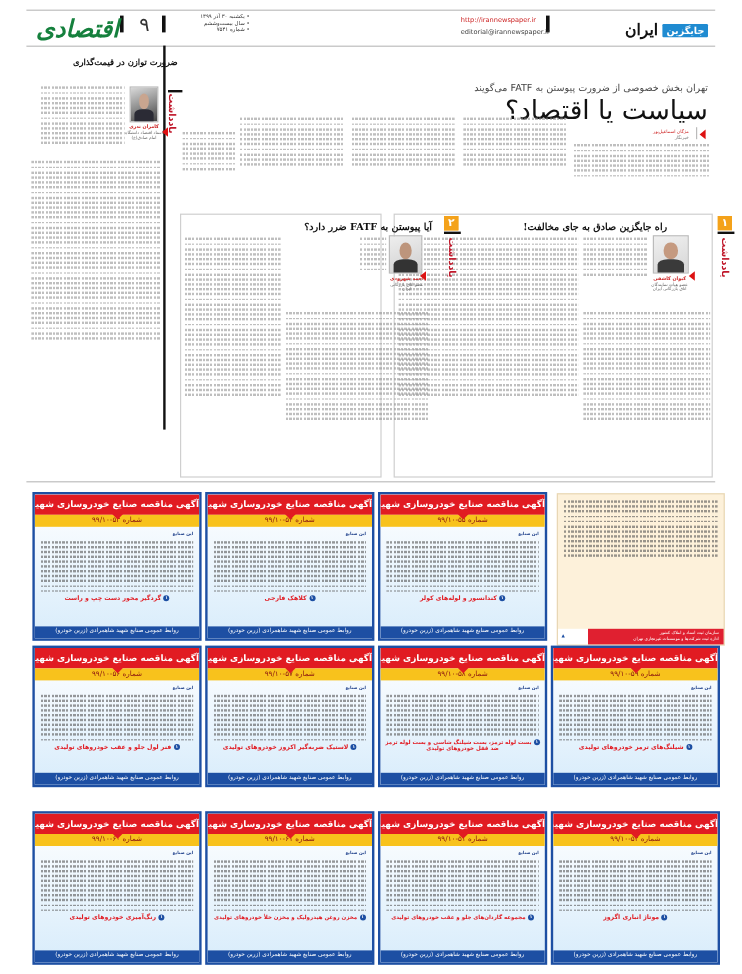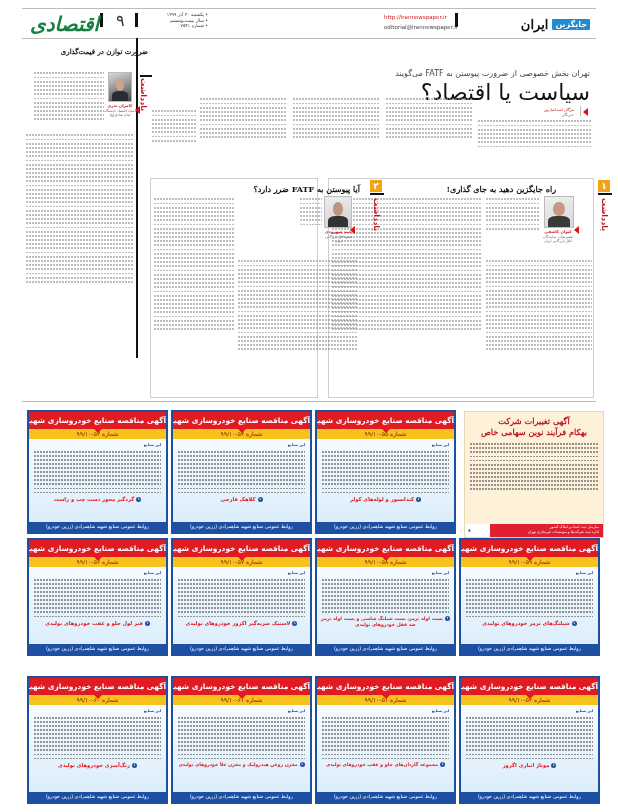--- a/index.html
+++ b/index.html
@@ -199,21 +199,21 @@
     <span></span>
     <span></span>
     <span></span>
   </div>
 
 <div class="box" style="left:328px;top:178px;width:266px;height:220px"></div>
 <div class="num-badge" style="left:598px;top:180px">۱</div>
 <div class="abs" style="left:598px;top:193px;width:14px;height:2px;background:#111"></div>
 <div class="side-label" style="left:600px;top:198px">یادداشت</div>
 <div class="red-tri" style="left:574px;top:226px;border-left:none;border-right:5px solid #d11"></div>
-<div class="box-title" style="right:62px;top:184px">راه جایگزین دهید به جای گذاری!</div>
+<div class="box-title" style="right:62px;top:184px">راه جایگزین صادق به جای مخالفت!</div>
 <div class="photo" style="left:544px;top:196px;width:30px;height:32px;background:linear-gradient(160deg,#f0f0f0,#d6d6d6)">
     <div class="head" style="background:#c59a80"></div>
     <div class="suit" style="background:#3a3a3a"></div>
   </div>
 <div class="cap" style="left:540px;top:230px;width:36px"><b>کیوان کاشفی</b><span>عضو هیأت نمایندگان اتاق بازرگانی ایران</span></div>
 <div class="textcol" style="left:486px;top:196px;width:54px;height:60px">
     <span></span>
     <span></span>
     <span></span>
     <span></span>
@@ -378,24 +378,20 @@
   <div class="ad-foot">روابط عمومی صنایع شهید شاهمرادی (زرین خودرو)</div>
 </div>
 <div class="ad" style="left:315px;top:410px;height:124px">
   <div class="ad-head">آگهی مناقصه صنایع خودروسازی شهید شاهمرادی</div>
   <div class="ad-num">شماره ۵۵-۹۹/۱۰</div>
   <div class="ad-body"><b>این صنایع</b><div class="ad-line"></div><div class="ad-line"></div><div class="ad-line"></div><div class="ad-line"></div><div class="ad-line"></div><div class="ad-line"></div><div class="ad-line"></div><div class="ad-line"></div><div class="ad-line"></div><div class="ad-line"></div><div class="ad-line"></div></div>
   <div class="ad-item"><span class="dot">۱</span><span>کندانسور و لوله‌های کولر</span></div>
   <div class="ad-foot">روابط عمومی صنایع شهید شاهمرادی (زرین خودرو)</div>
 </div>
 <div class="notice">
-  <div class="notice-title">
-      <div>آگهی تغییرات شرکت</div>
-      <div>بهکام فرآیند نوین سهامی خاص</div>
-    </div>
   <div class="notice-body">
       <div class="ad-line"></div>
       <div class="ad-line"></div>
       <div class="ad-line"></div>
       <div class="ad-line"></div>
       <div class="ad-line"></div>
       <div class="ad-line"></div>
       <div class="ad-line"></div>
       <div class="ad-line"></div>
       <div class="ad-line"></div>

